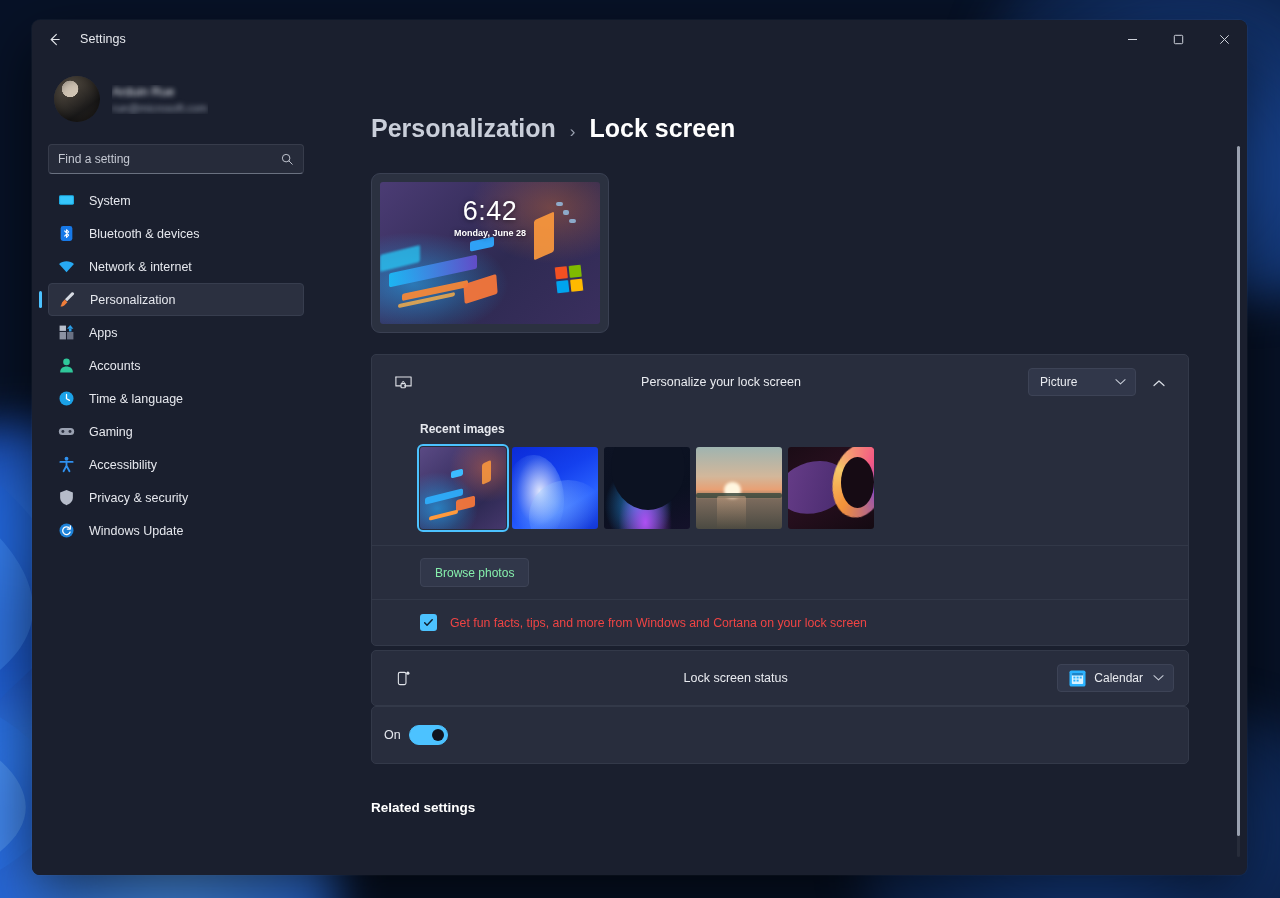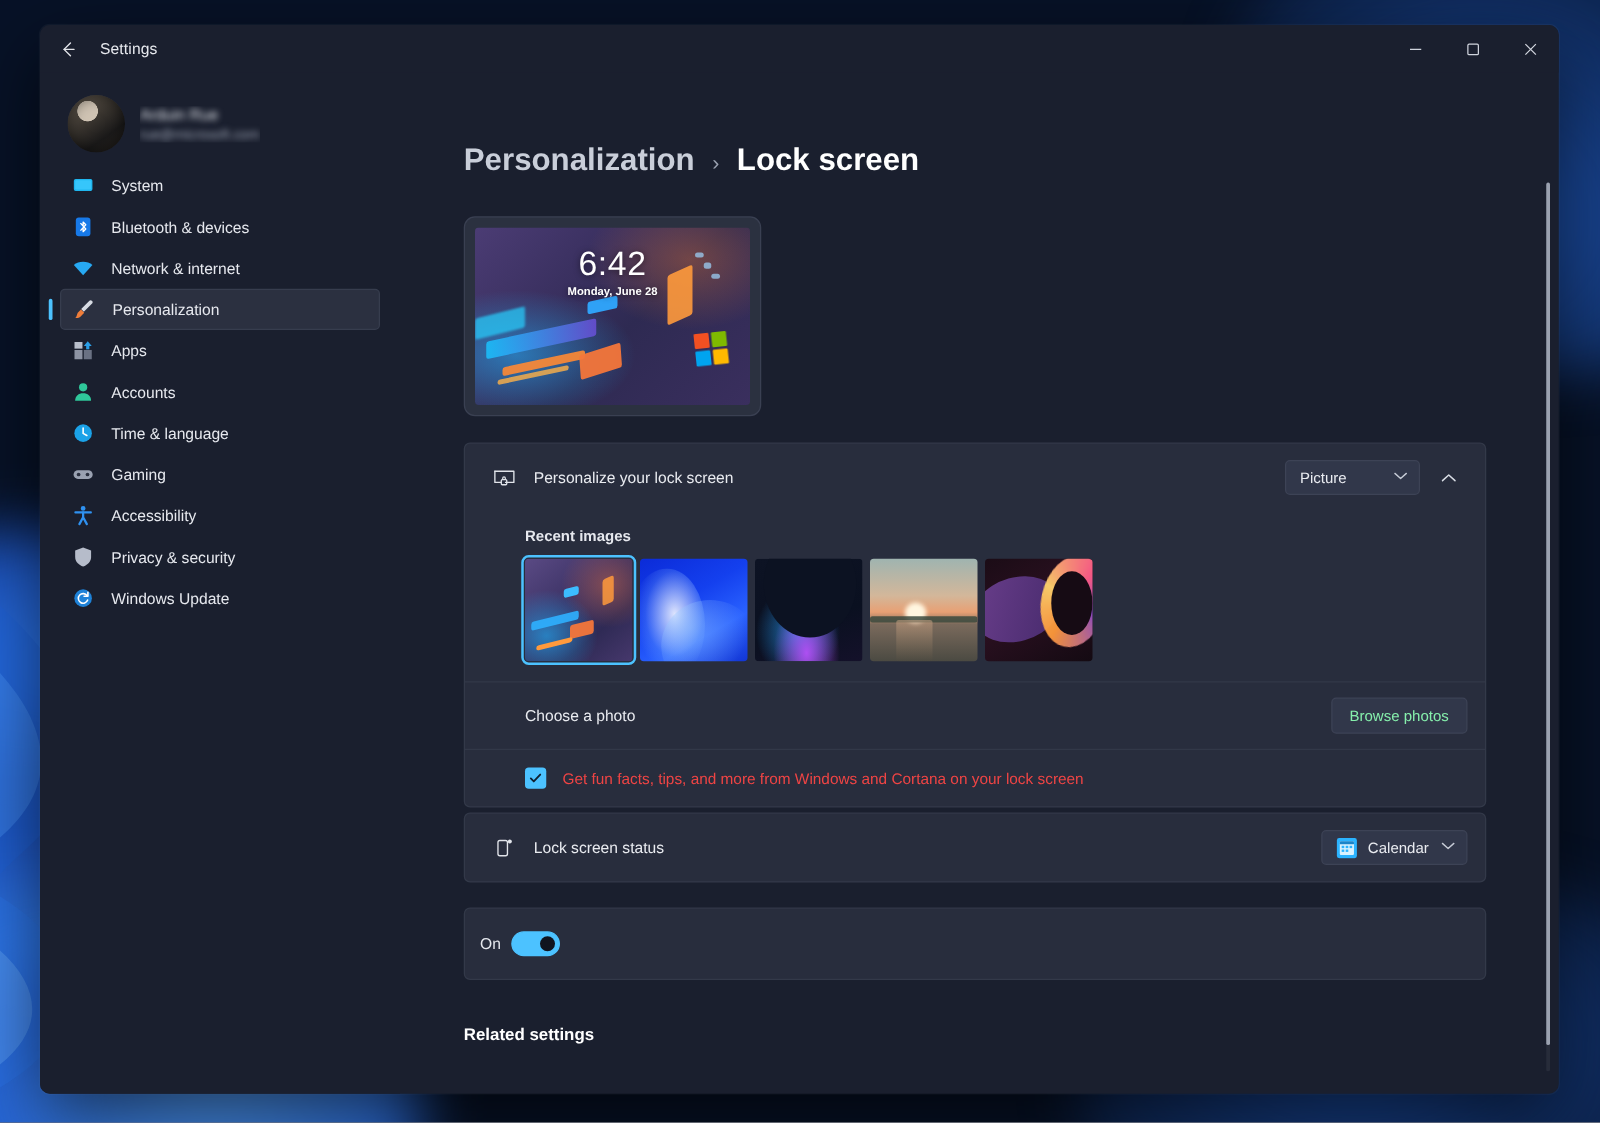--- a/index.html
+++ b/index.html
@@ -282,21 +282,21 @@
     transform: rotate(-6deg);
     filter: blur(.4px);
   }
   #pv-logo i { display:block; border-radius:1px; }
 
   
   .card {
     background: #282d3d;
     border: 1px solid #333949;
     border-radius: 5px;
-    margin-bottom: 20px;
+    margin-bottom: 0;
     overflow: hidden;
   }
   .card.group { margin-bottom: 4px; }
   .row {
     display: flex;
     align-items: center;
     min-height: 54px;
     padding: 0 14px 0 14px;
     gap: 13px;
   }
@@ -305,20 +305,21 @@
     width: 22px; height: 22px;
     flex: 0 0 22px;
     display: flex; align-items: center; justify-content: center;
     color: #e1e4ea;
     margin-left: 6px;
   }
   .row-text { flex: 1; display: flex; flex-direction: column; gap: 2px; min-width: 0; }
   .row-title {
     font-size: 12.5px;
     color: #e9ebf0;
+    text-align: center;
   }
   .row-desc {
     font-size: 11px;
     color: #9fa6b4;
   }
   .row-right { display: flex; align-items: center; gap: 8px; }
 
   .combo {
     height: 28px;
     min-width: 108px;
@@ -476,20 +477,29 @@
       <div id="sidebar">
 
         <div id="account-card">
           <div id="avatar"></div>
           <div class="acct-text">
             <div id="account-name">Arduin Rue</div>
             <div id="account-email">rue@microsoft.com</div>
           </div>
         </div>
 
+        <div id="search-box">
+          <input id="search-input" type="text" placeholder="Find a setting" style="">
+          <span id="search-icon">
+            <svg width="14" height="14" viewBox="0 0 16 16" fill="none">
+              <circle cx="7" cy="7" r="4.3" stroke="currentColor" stroke-width="1.1"></circle>
+              <path d="M10.2 10.2 L14 14" stroke="currentColor" stroke-width="1.1" stroke-linecap="round"></path>
+            </svg>
+          </span>
+        </div>
 
         <div class="nav-list">
 
           <div class="nav-item">
             <span class="nav-icon">
               <svg width="17" height="17" viewBox="0 0 16 16">
                   <rect x="1" y="3" width="14" height="9" rx="1.4" fill="#1fb6ef"></rect>
                   <rect x="2" y="4" width="12" height="7" rx="1" fill="#36c6fb"></rect>
                 </svg>
             </span>
@@ -697,23 +707,20 @@
                 </div>
                 <div class="thumb" style="background:linear-gradient(150deg,#1b0c16 0%,#2a1020 45%,#140a12 100%);">
                   <div class="pv-shape" style="left:-12%;top:18%;width:82%;height:62%;border-radius:50% 50% 50% 50%;background:linear-gradient(120deg,#6b3f8c,#45296b);transform:rotate(-16deg);"></div>
                   <div class="pv-shape" style="left:52%;top:-4%;width:60%;height:90%;border-radius:50%;background:conic-gradient(from 200deg,#ff9a3c,#ffd36a,#ff5e8a,#8e4bd0,#ff9a3c);filter:blur(.6px);transform:rotate(12deg);opacity:.95;"></div>
                   <div class="pv-shape" style="left:62%;top:12%;width:38%;height:62%;border-radius:50%;background:#160b14;"></div>
                 </div>
               </div>
             </div>
 
             <div class="row sub" style="padding-left:48px;">
-              <div class="row-text">
-                <div class="row-title">Choose a photo</div>
-              </div>
               <button class="btn">Browse photos</button>
             </div>
 
             <div class="row sub check-row">
               <span class="checkbox">
                 <svg width="11" height="11" viewBox="0 0 12 12">
                   <path d="M1.8 6.3 L4.4 8.9 L10 2.9" stroke="#102030" stroke-width="1.6" fill="none" stroke-linecap="round" stroke-linejoin="round"></path>
                 </svg>
               </span>
               <span class="check-label">Get fun facts, tips, and more from Windows and Cortana on your lock screen</span>

